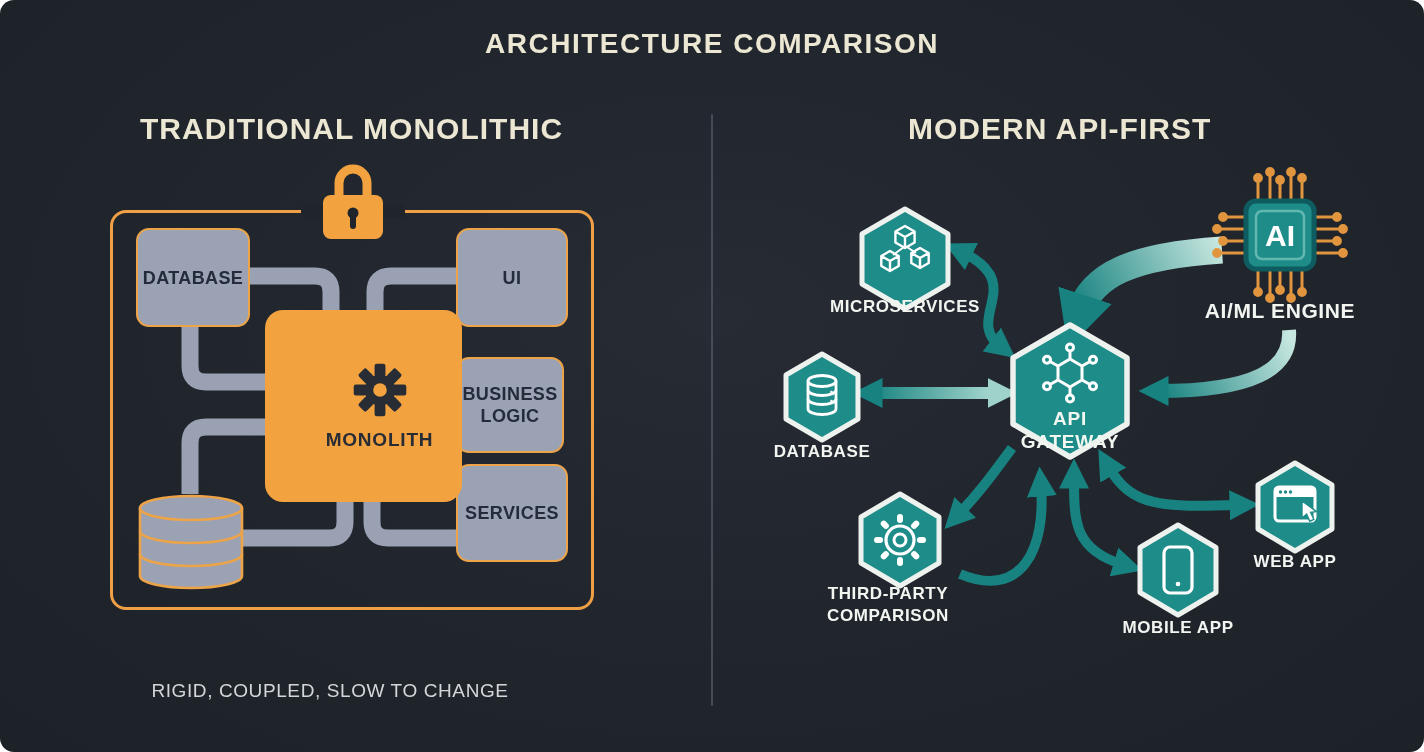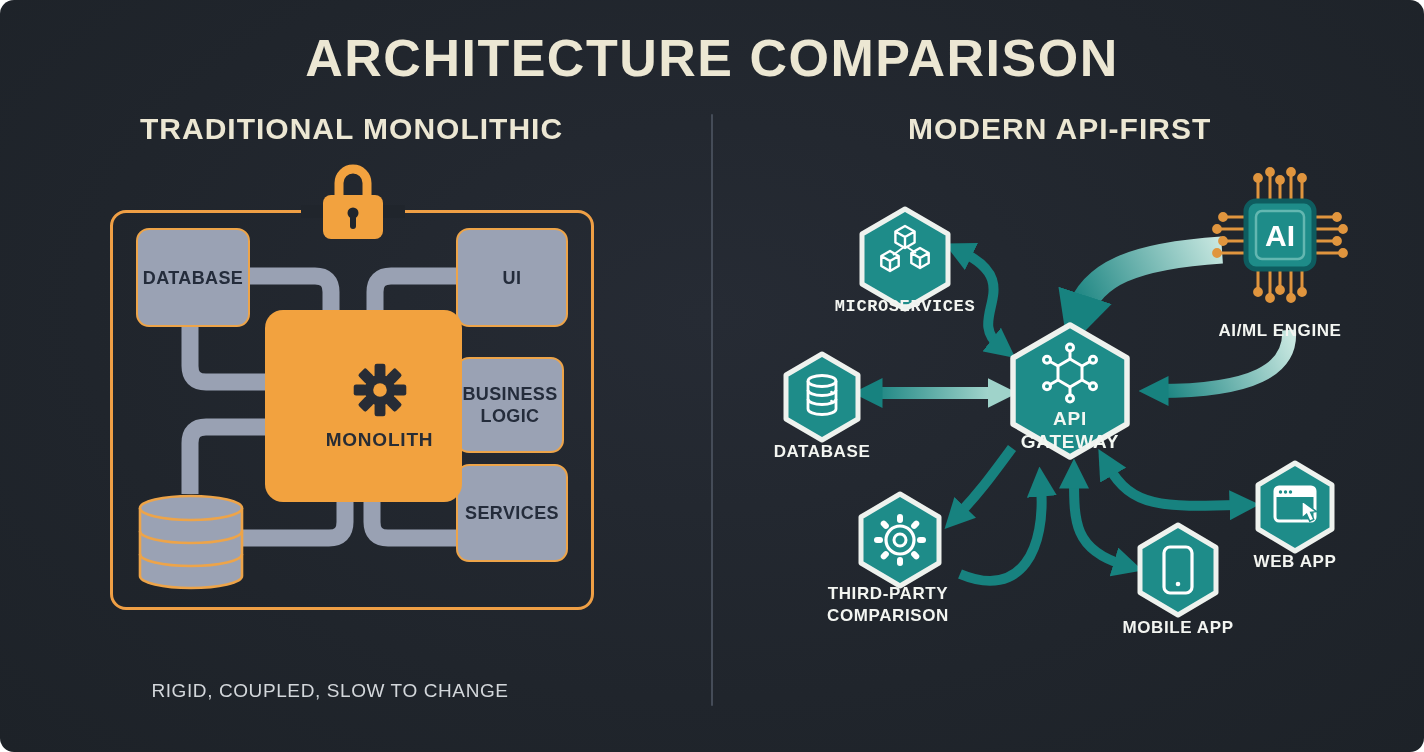--- a/index.html
+++ b/index.html
@@ -1,19 +1,19 @@
 <!DOCTYPE html>
 <html><head>
 <meta charset="utf-8">
 <style>
   html,body{margin:0;padding:0;background:#ffffff;font-family:"Liberation Sans","DejaVu Sans",sans-serif;}
   #canvas{position:relative;width:1424px;height:752px;margin:0 auto;border-radius:14px;overflow:hidden;
           background:radial-gradient(ellipse at 50% 42%, #262b34 0%, #20252c 62%, #1d2228 100%);}
   .abs{position:absolute;}
-  .title{width:100%;text-align:center;font-weight:bold;font-size:52px;letter-spacing:1.5px;color:#ece7d3;}
+  .title{width:100%;text-align:center;font-weight:bold;font-size:28px;letter-spacing:1.5px;color:#ece7d3;}
   .panel-heading{font-weight:bold;font-size:30px;letter-spacing:1px;color:#ece7d3;white-space:nowrap;}
   .caption{text-align:center;font-size:19px;letter-spacing:.6px;color:#d3d7db;font-weight:400;}
   .divider{width:2px;background:#454c58;border-radius:2px;}
   .gray-box{background:#9aa2b4;border:2.5px solid #eda449;border-radius:13px;display:flex;align-items:center;justify-content:center;
             color:#242c3b;font-weight:bold;font-size:18px;letter-spacing:.4px;text-align:center;line-height:22px;z-index:2;}
   .monolith{background:#f2a23f;border-radius:18px;display:flex;flex-direction:column;align-items:center;justify-content:center;z-index:2;}
   .monolith-label{margin-top:10px;color:#272c35;font-weight:bold;font-size:19px;letter-spacing:.8px;}
   .hex{z-index:2;}
   .hex-label{color:#f3f5f1;font-weight:bold;font-size:17px;letter-spacing:.6px;text-align:center;line-height:22px;z-index:2;}
   .gateway-text{position:absolute;left:0;top:86px;width:100%;text-align:center;color:#f3f7f2;font-weight:bold;
@@ -133,21 +133,21 @@
 
   <svg class="abs hex" style="left:858px;top:205px;" width="94" height="108" viewBox="0 0 94 108">
     <polygon points="47,4 90,29 90,79 47,104 4,79 4,29" fill="#1e8c89" stroke="#eef2ee" stroke-width="5" stroke-linejoin="round"></polygon>
     <g fill="none" stroke="#ffffff" stroke-width="2.4" stroke-linejoin="round">
       <path d="M46 42 L35 50 M49 42 L58 48" stroke-width="2"></path>
       <path d="M47 21 L56.6 26.5 V37.5 L47 43 L37.4 37.5 V26.5 Z M37.4 26.5 L47 32 L56.6 26.5 M47 32 V43"></path>
       <path d="M32 46 L40.7 51 V61 L32 66 L23.3 61 V51 Z M23.3 51 L32 56 L40.7 51 M32 56 V66"></path>
       <path d="M62 43 L70.7 48 V58 L62 63 L53.3 58 V48 Z M53.3 48 L62 53 L70.7 48 M62 53 V63"></path>
     </g>
   </svg>
-  <div class="abs hex-label" style="left:810px;top:296px;width:190px;font-family:Liberation Mono, monospace;">MICROSERVICES</div>
+  <div class="abs hex-label" style="left:810px;top:296px;width:190px;">MICROSERVICES</div>
 
   <svg class="abs hex" style="left:782px;top:350px;" width="80" height="94" viewBox="0 0 80 94">
     <polygon points="40,4 76,25 76,69 40,90 4,69 4,25" fill="#1e8c89" stroke="#eef2ee" stroke-width="5" stroke-linejoin="round"></polygon>
     <g fill="none" stroke="#ffffff" stroke-width="2.8">
       <path d="M26 31 V59 A14 5.5 0 0 0 54 59 V31"></path>
       <ellipse cx="40" cy="31" rx="14" ry="5.5"></ellipse>
       <path d="M26 40 A14 5.5 0 0 0 54 40"></path>
       <path d="M26 49 A14 5.5 0 0 0 54 49"></path>
       <circle cx="49.5" cy="42" r="1.3" fill="#fff" stroke="none"></circle>
       <circle cx="49.5" cy="51" r="1.3" fill="#fff" stroke="none"></circle>
@@ -240,21 +240,21 @@
         <circle cx="7" cy="88" r="3.4"></circle>
       <circle cx="127" cy="52" r="3.4"></circle>
         <circle cx="133" cy="64" r="3.4"></circle>
         <circle cx="127" cy="76" r="3.4"></circle>
         <circle cx="133" cy="88" r="3.4"></circle>
     </g>
     <rect x="36" y="36" width="68" height="68" rx="10" fill="#1e8c89" stroke="#0e5c5f" stroke-width="5"></rect>
     <rect x="46" y="46" width="48" height="48" rx="6" fill="none" stroke="#63b7b1" stroke-width="2.5"></rect>
     <text x="70" y="81" text-anchor="middle" font-family="Liberation Sans, DejaVu Sans, sans-serif" font-size="30" font-weight="bold" fill="#ffffff">AI</text>
   </svg>
-  <div class="abs hex-label" style="left:1195px;top:320px;width:170px;font-size:17px;">AI/ML ENGINE</div>
+  <div class="abs hex-label" style="left:1195px;top:300px;width:170px;font-size:21px;">AI/ML ENGINE</div>
 
   <svg class="abs hex" style="left:1254px;top:459px;" width="82" height="96" viewBox="0 0 82 96">
     <polygon points="41,4 78,26 78,70 41,92 4,70 4,26" fill="#1e8c89" stroke="#eef2ee" stroke-width="5" stroke-linejoin="round"></polygon>
     <g>
       <rect x="21" y="28" width="40" height="34" rx="4" fill="none" stroke="#ffffff" stroke-width="3"></rect>
       <path d="M21 32 a4 4 0 0 1 4 -4 h32 a4 4 0 0 1 4 4 v6 h-40 z" fill="#ffffff"></path>
       <circle cx="26.5" cy="33" r="1.7" fill="#1e8c89"></circle>
         <circle cx="31.5" cy="33" r="1.7" fill="#1e8c89"></circle>
         <circle cx="36.5" cy="33" r="1.7" fill="#1e8c89"></circle>
       <path d="M48 42 v17 l4.6 -3.8 l3.2 7 l4 -1.9 l-3.2 -6.9 l6 -0.8 z" fill="#ffffff" stroke="#1e8c89" stroke-width="1.4"></path>

